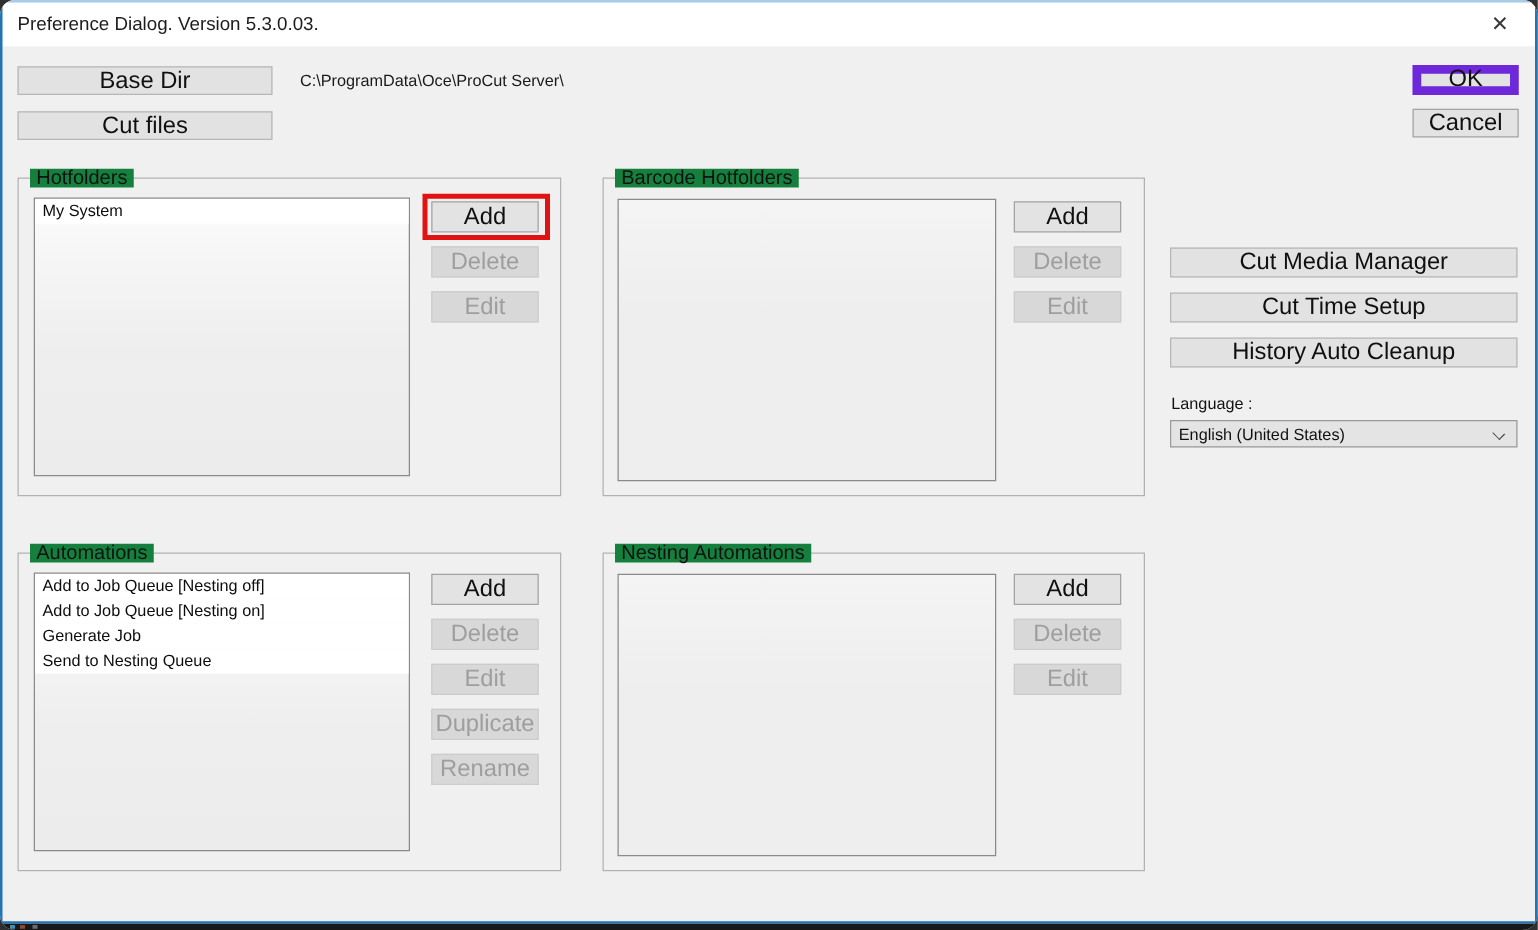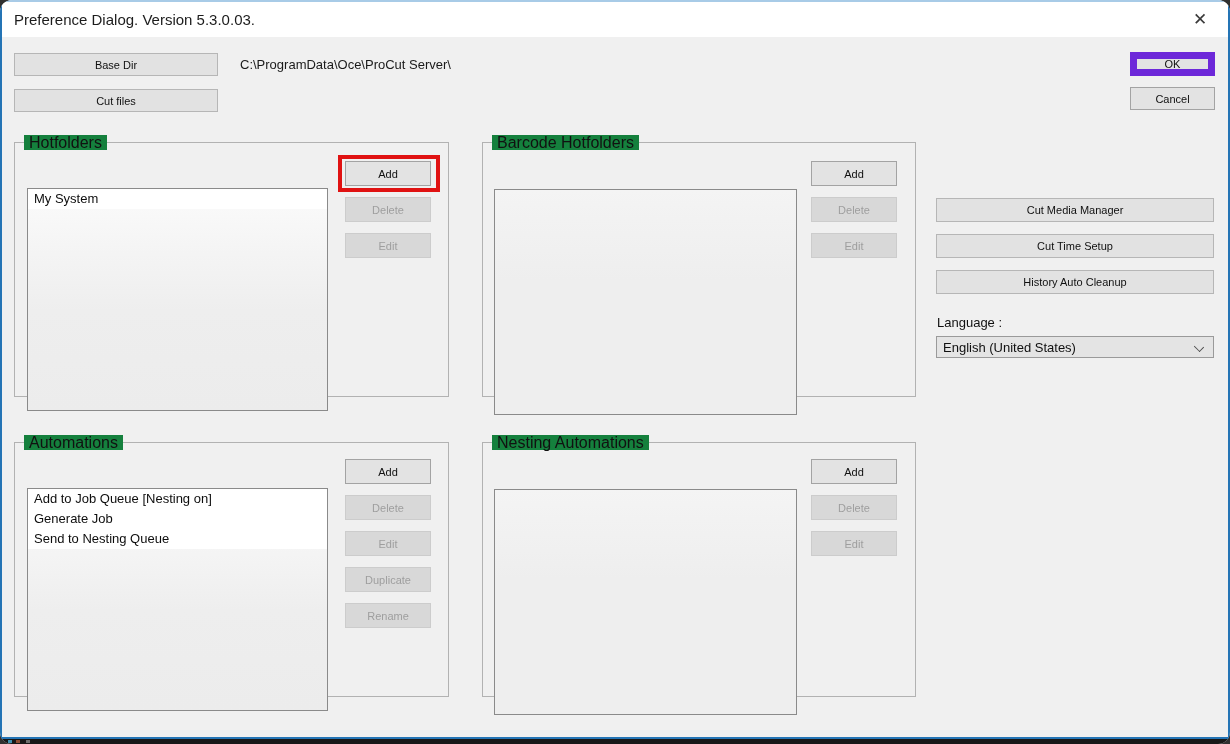--- a/index.html
+++ b/index.html
@@ -14,32 +14,32 @@
   .border-right{position:absolute;right:0;top:0;width:2px;height:744px;background:#2474b5;}
   .border-bottom{position:absolute;left:0;top:737px;width:1230px;height:2px;background:#2474b5;}
   .taskbar-strip{position:absolute;left:0;top:739px;width:1230px;height:5px;background:#181818;}
   .taskbar-strip .spec{position:absolute;top:1px;width:4px;height:3px;}
   .titlebar{position:absolute;left:2px;top:2px;width:1226px;height:35px;background:#ffffff;}
   .title-text{position:absolute;left:12px;top:0;height:35px;line-height:35px;font-size:15px;color:#1c1c1c;}
   .close-btn{position:absolute;right:8px;top:0;width:40px;height:35px;display:flex;align-items:center;justify-content:center;font-size:17px;color:#3a3a3a;cursor:default;}
   
   .btn{
     position:absolute;display:flex;align-items:center;justify-content:center;
-    font-size:11px;color:#101010;background:#e3e3e3;border:1px solid #a3a3a3;
+    font-size:19px;color:#101010;background:#e3e3e3;border:1px solid #a3a3a3;
     box-sizing:border-box;cursor:default;white-space:nowrap;
   }
   .btn.soft{background:#e2e2e2;border-color:#b6b6b6;}
   .btn.disabled{background:#d8d8d8;border-color:#cccccc;color:#9e9e9e;}
   .btn.default-focus{border:7px solid #6d28d9;}
   .pathtext{position:absolute;font-size:13px;color:#1a1a1a;height:23px;line-height:23px;}
   .group{position:absolute;border:1px solid #b2b2b2;box-sizing:border-box;}
   .group-label{position:absolute;top:-8px;left:9px;background:#15803d;padding:0 5px;font-size:16px;color:#111;line-height:15px;}
   .listbox{
     position:absolute;border:1px solid #8a8a8a;box-sizing:border-box;
-    background:linear-gradient(#fbfbfb,#eeeeee 55%,#ececec);overflow:hidden;margin-top:30px;
+    background:linear-gradient(#fbfbfb,#eeeeee 55%,#ececec);overflow:hidden;
   }
   .listbox.empty{background:linear-gradient(#f4f4f4,#eeeeee 40%);}
   .list-item{height:20px;line-height:20px;padding-left:6px;background:#ffffff;font-size:13px;color:#0d0d0d;white-space:nowrap;}
   .red-box{position:absolute;border:4px solid #e01212;box-sizing:border-box;background:transparent;pointer-events:none;}
   .lang-label{position:absolute;font-size:13px;color:#111;}
   .dropdown{
     position:absolute;box-sizing:border-box;background:#e4e4e4;border:1px solid #9a9a9a;
     font-size:13px;color:#101010;display:flex;align-items:center;padding-left:6px;cursor:default;
   }
   .chevron{
@@ -101,20 +101,21 @@
   <div class="lang-label" style="left:937px;top:315px;">Language :</div>
   <div class="dropdown" style="left:936px;top:336px;width:278px;height:22px;">
     <span>English (United States)</span>
     <span class="chevron"></span>
   </div>
 
   <div class="group" style="left:14px;top:442px;width:435px;height:255px;">
     <div class="group-label">Automations</div>
   </div>
   <div class="listbox" style="left:27px;top:458px;width:301px;height:223px;">
+    <div class="list-item">Add to Job Queue [Nesting off]</div>
     <div class="list-item">Add to Job Queue [Nesting on]</div>
     <div class="list-item">Generate Job</div>
     <div class="list-item">Send to Nesting Queue</div>
   </div>
   <div class="btn" style="left:345px;top:459px;width:86px;height:25px;">Add</div>
   <div class="btn disabled" style="left:345px;top:495px;width:86px;height:25px;">Delete</div>
   <div class="btn disabled" style="left:345px;top:531px;width:86px;height:25px;">Edit</div>
   <div class="btn disabled" style="left:345px;top:567px;width:86px;height:25px;">Duplicate</div>
   <div class="btn disabled" style="left:345px;top:603px;width:86px;height:25px;">Rename</div>
 

